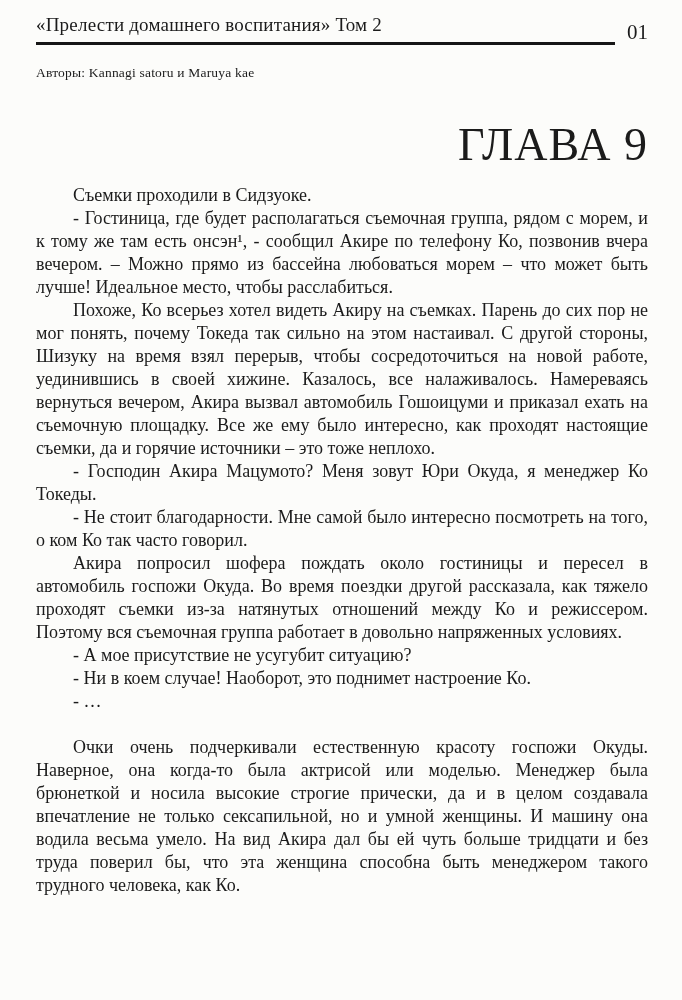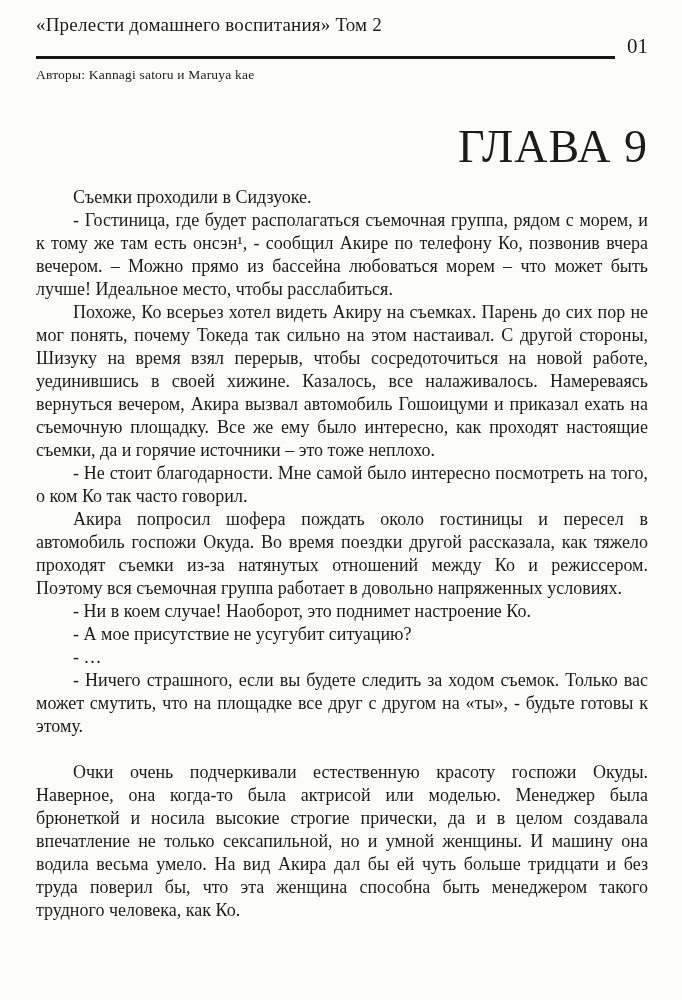--- a/index.html
+++ b/index.html
@@ -23,34 +23,34 @@
   .header-row {
     display: flex;
     align-items: flex-end;
   }
   .header-title {
     flex: 1 1 auto;
     font-size: 19px;
     line-height: 22px;
     letter-spacing: 0.2px;
     border-bottom: 3px solid #161616;
-    padding-bottom: 20px;
+    padding-bottom: 6px;
     white-space: nowrap;
   }
   .page-number {
     flex: 0 0 auto;
     font-size: 21px;
     line-height: 22px;
     margin-left: 12px;
     padding-bottom: 2px;
   }
   .authors {
     font-size: 13.5px;
     line-height: 16px;
-    margin-top: 8px;
+    margin-top: 20px;
     letter-spacing: 0.2px;
   }
   
   .chapter {
     margin: 38px 0 0 0;
     text-align: right;
     font-size: 46px;
     line-height: 52px;
     font-weight: normal;
     letter-spacing: 1px;
@@ -82,22 +82,22 @@
     </div>
     <div class="authors">Авторы: Kannagi satoru и Maruya kae</div>
   </header>
 
   <h1 class="chapter">ГЛАВА 9</h1>
 
   <main class="text">
     <p>Съемки проходили в Сидзуоке.</p>
     <p>- Гостиница, где будет располагаться съемочная группа, рядом с морем, и к тому же там есть онсэн¹, - сообщил Акире по телефону Ко, позвонив вчера вечером. – Можно прямо из бассейна любоваться морем – что может быть лучше! Идеальное место, чтобы расслабиться.</p>
     <p>Похоже, Ко всерьез хотел видеть Акиру на съемках. Парень до сих пор не мог понять, почему Токеда так сильно на этом настаивал. С другой стороны, Шизуку на время взял перерыв, чтобы сосредоточиться на новой работе, уединившись в своей хижине. Казалось, все налаживалось. Намереваясь вернуться вечером, Акира вызвал автомобиль Гошоицуми и приказал ехать на съемочную площадку. Все же ему было интересно, как проходят настоящие съемки, да и горячие источники – это тоже неплохо.</p>
+    <p>- Господин Акира Мацумото? Меня зовут Юри Окуда, я менеджер Ко Токеды.</p>
     <p>- Не стоит благодарности. Мне самой было интересно посмотреть на того, о ком Ко так часто говорил.</p>
     <p>Акира попросил шофера пождать около гостиницы и пересел в автомобиль госпожи Окуда. Во время поездки другой рассказала, как тяжело проходят съемки из-за натянутых отношений между Ко и режиссером. Поэтому вся съемочная группа работает в довольно напряженных условиях.</p>
+    <p>- А мое присутствие не усугубит ситуацию?</p>
     <p>- Ни в коем случае! Наоборот, это поднимет настроение Ко.</p>
-    <p>- А мое присутствие не усугубит ситуацию?</p>
     <p>- …</p>
-    <p>- Ничего страшного, если вы будете следить за ходом съемок. Только вас может смутить, что на площадке все друг с другом на «ты», - будьте готовы к этому.</p>
     <p class="gap-before">Очки очень подчеркивали естественную красоту госпожи Окуды. Наверное, она когда-то была актрисой или моделью. Менеджер была брюнеткой и носила высокие строгие прически, да и в целом создавала впечатление не только сексапильной, но и умной женщины. И машину она водила весьма умело. На вид Акира дал бы ей чуть больше тридцати и без труда поверил бы, что эта женщина способна быть менеджером такого трудного человека, как Ко.</p>
   </main>
 
 </div>
 
 </body></html>

